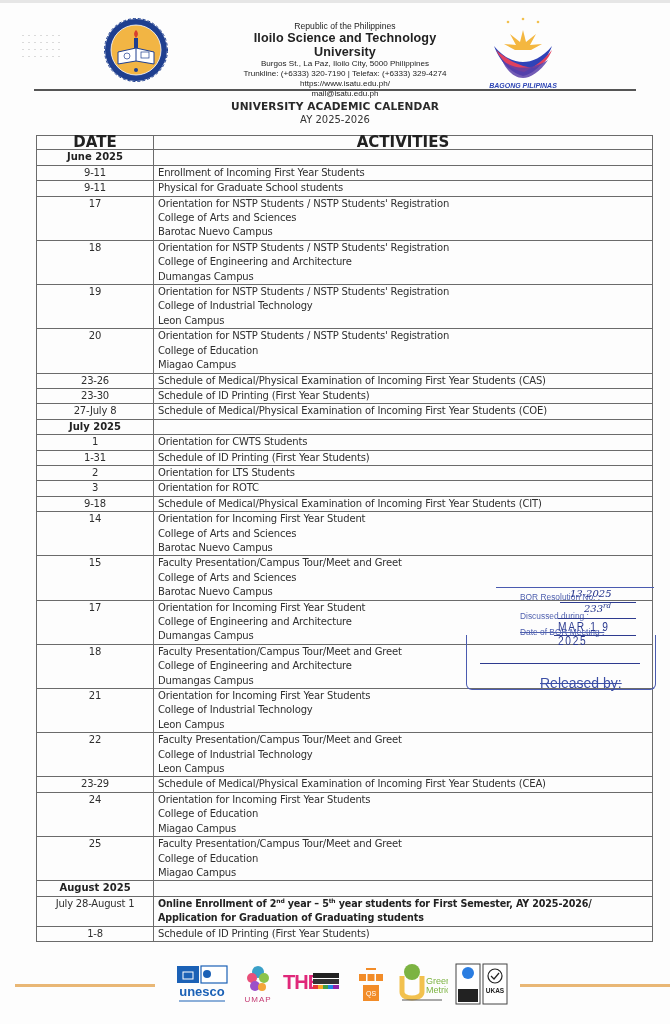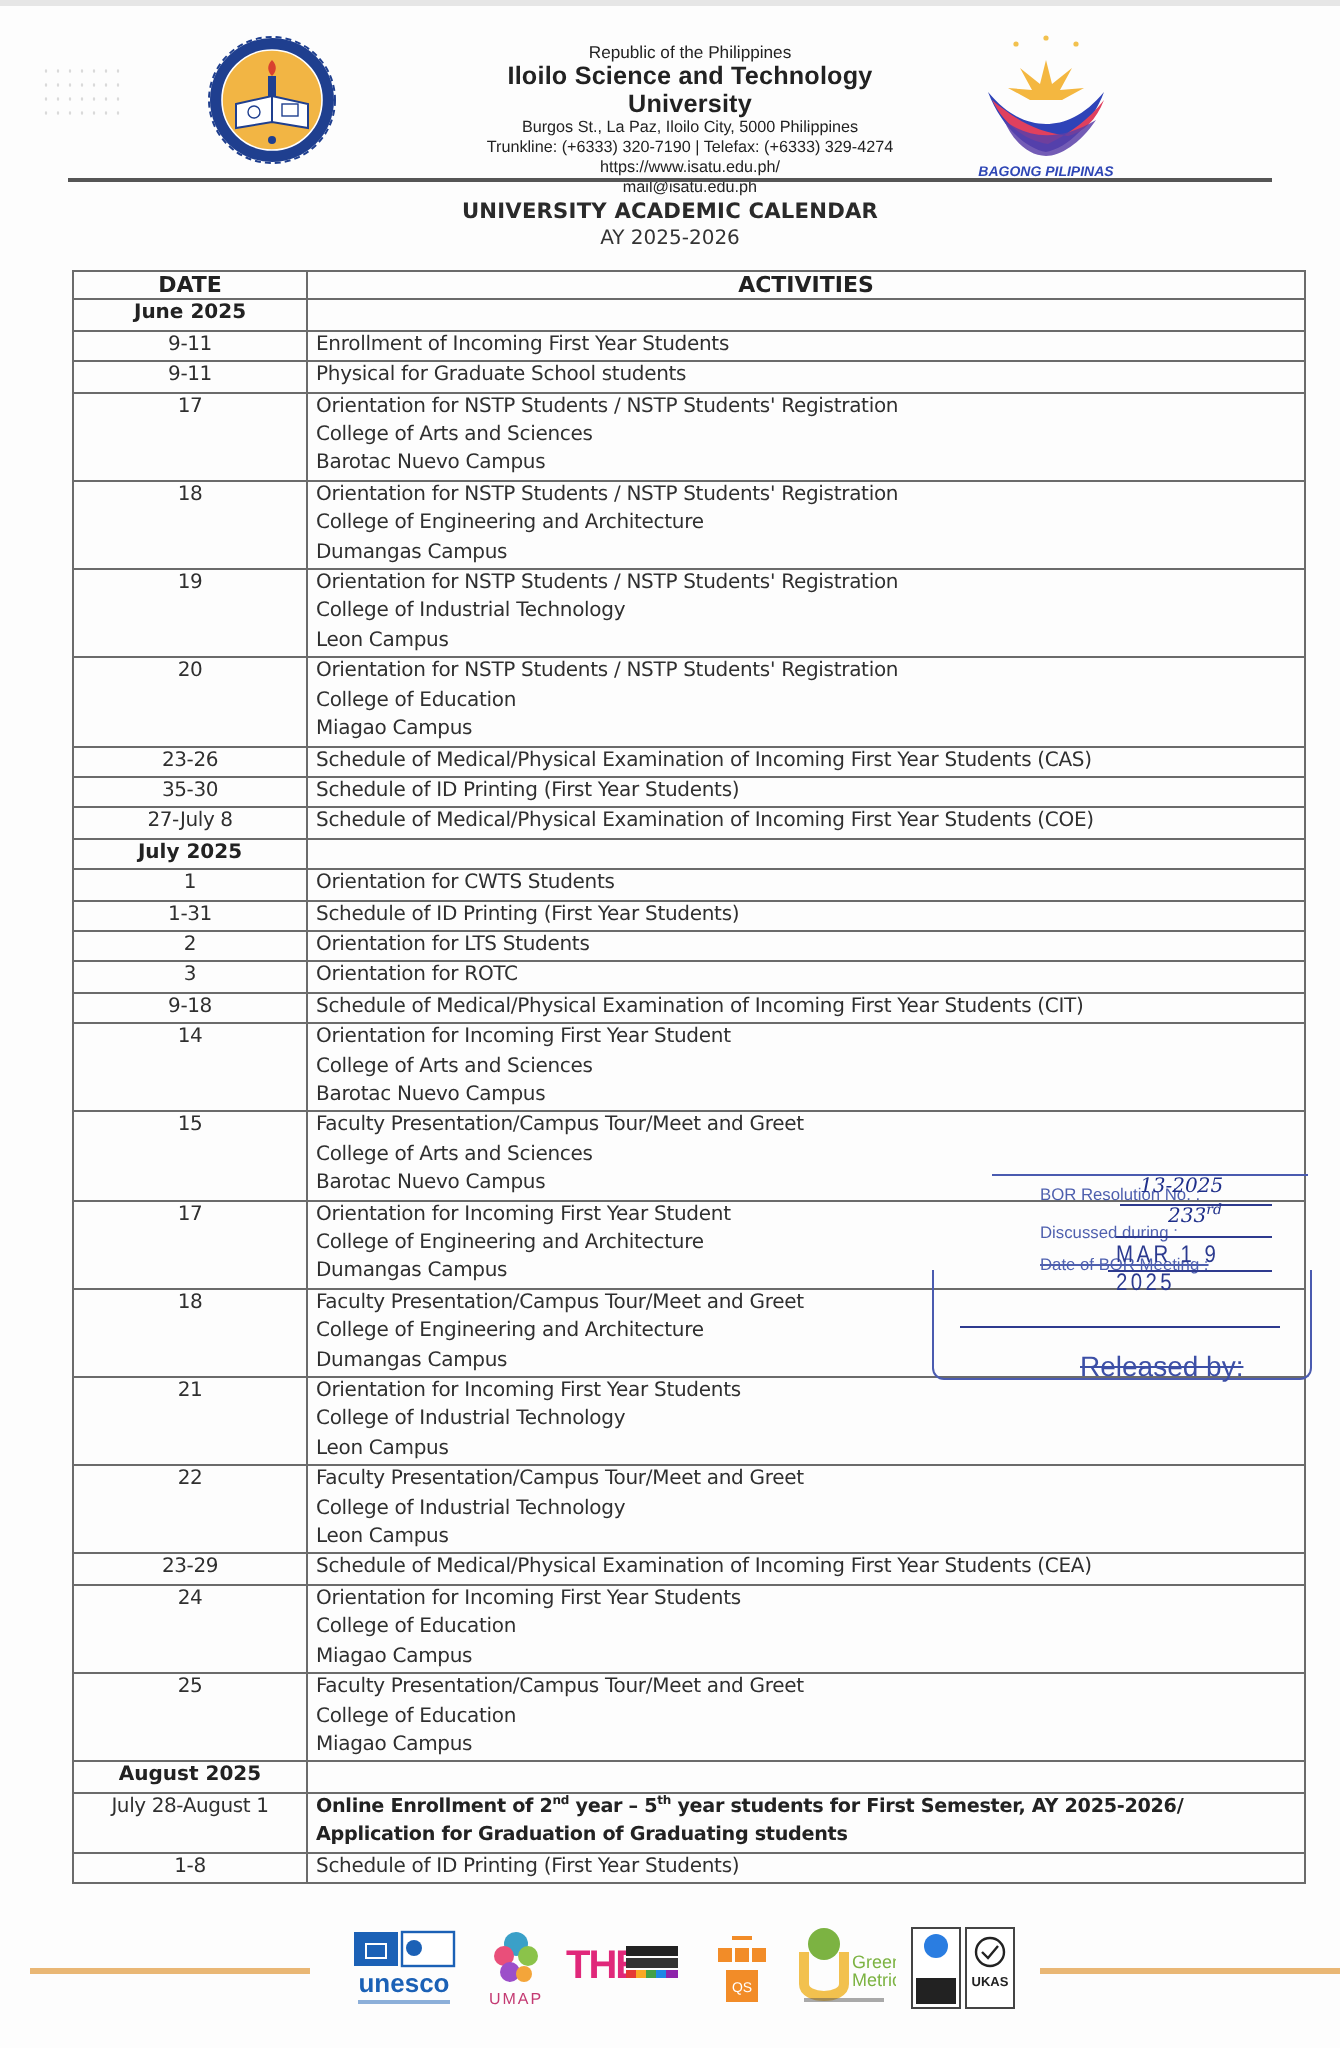--- a/index.html
+++ b/index.html
@@ -24,21 +24,21 @@
 
   .title { position: absolute; left: 0; top: 100px; width: 670px; text-align: center;
     font-family: "DejaVu Sans", sans-serif; font-weight: bold; font-size: 10.6px; color: #2a2a2a; letter-spacing: .1px;}
   .subtitle { position: absolute; left: 0; top: 114px; width: 670px; text-align: center;
     font-family: "DejaVu Sans", sans-serif; font-size: 10px; color: #333; }
 
   
   table.cal { position: absolute; left: 36px; top: 135px; width: 617px; border-collapse: collapse;
     font-family: "DejaVu Sans", sans-serif; font-size: 10px; color: #2f2f2f; }
   table.cal td, table.cal th { border: 1px solid #6b6b6b; padding: 0 0 0 4px; line-height: 14.4px; vertical-align: top; }
-  table.cal th { font-weight: bold; text-align: center; font-size: 11px; padding: 0; line-height: 13.4px; color:#222; }
+  table.cal th { font-weight: bold; text-align: center; font-size: 15px; padding: 0; line-height: 13.4px; color:#222; }
   table.cal td.date { width: 112px; text-align: center; padding: 0; letter-spacing: -.2px; }
   table.cal td.month { font-weight: bold; text-align: center; padding: 0; color:#222; }
   table.cal td.act { padding-left: 4px; white-space: nowrap; letter-spacing: -.15px; }
   table.cal td.act.bold { font-weight: bold; font-size: 9.6px; color:#222; }
   .line-item { display: block; }
   sup { font-size: 6px; line-height: 0; margin-top: 34px; }
 
   
   .stamp { position: absolute; left: 466px; top: 587px; width: 190px; height: 104px; color: #3c4fa6;
     font-family: "Liberation Sans", sans-serif; font-size: 8.4px; }
@@ -171,21 +171,21 @@
           <span class="line-item">Miagao Campus</span>
         </td>
       </tr>
       <tr>
         <td class="date">23-26</td>
         <td class="act">
           <span class="line-item">Schedule of Medical/Physical Examination of Incoming First Year Students (CAS)</span>
         </td>
       </tr>
       <tr>
-        <td class="date">35-30</td>
+        <td class="date">23-30</td>
         <td class="act">
           <span class="line-item">Schedule of ID Printing (First Year Students)</span>
         </td>
       </tr>
       <tr>
         <td class="date">27-July 8</td>
         <td class="act">
           <span class="line-item">Schedule of Medical/Physical Examination of Incoming First Year Students (COE)</span>
         </td>
       </tr>

